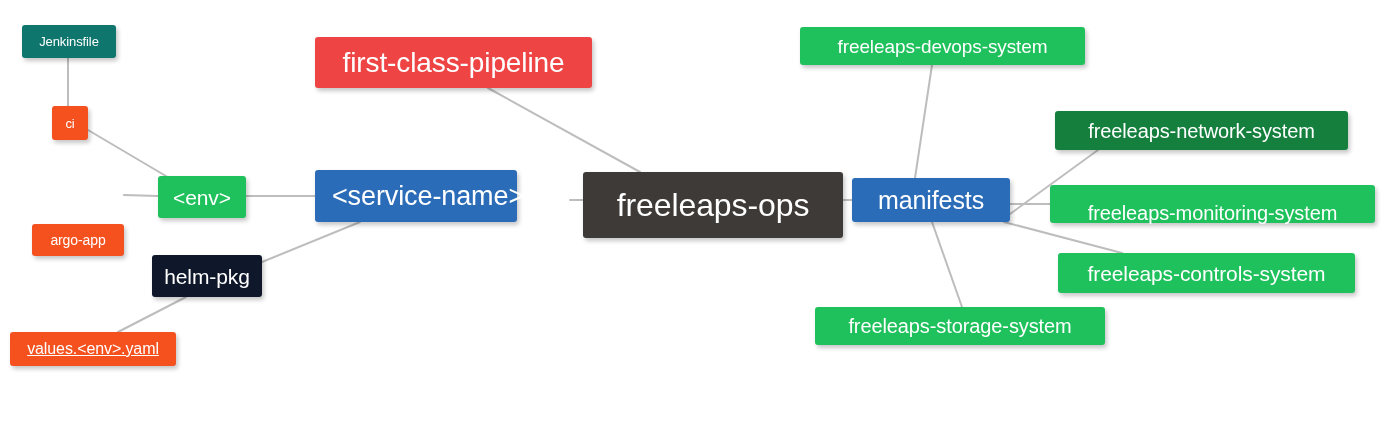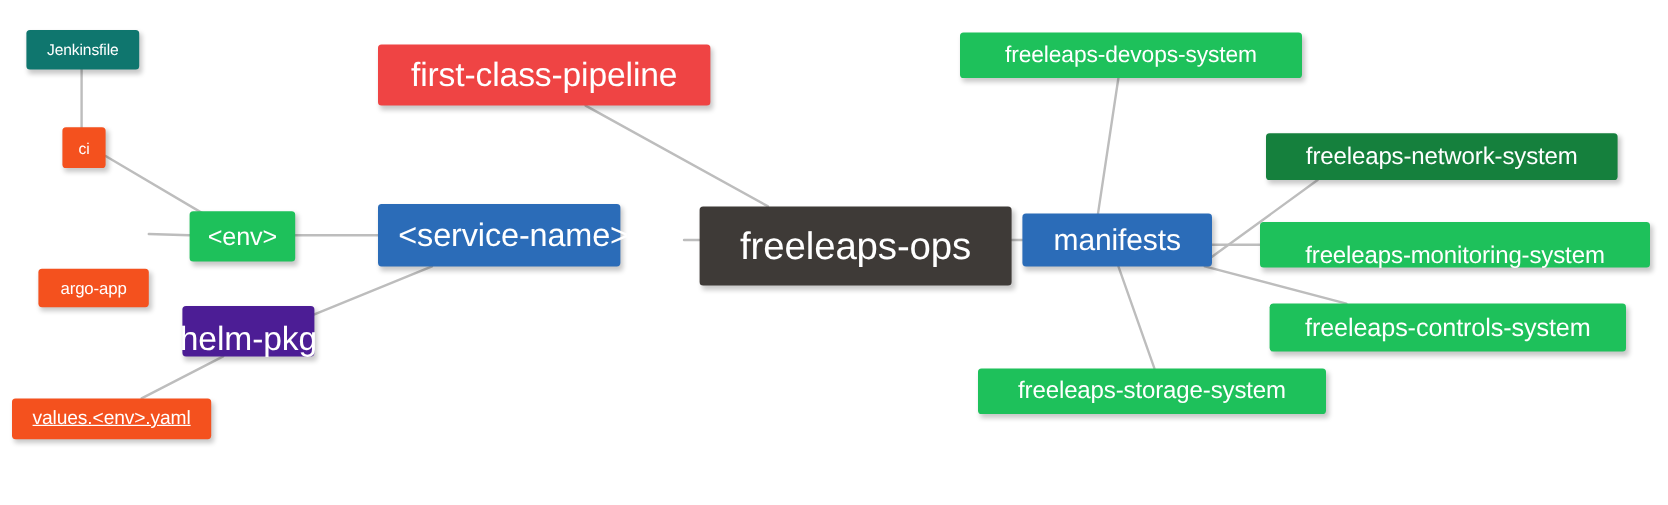--- a/index.html
+++ b/index.html
@@ -73,21 +73,21 @@
       </div>
       <div class="node" style="left: 52px; top: 106px; width: 36px; height: 34px; background: rgb(244, 81, 30); font-size: 13px; text-align: center;">
         <span class="node-label">ci</span>
       </div>
       <div class="node" style="left: 32px; top: 178px; width: 92px; height: 32px; background: rgb(244, 81, 30); font-size: 14px; margin-top: 46px;">
         <span class="node-label">argo-app</span>
       </div>
       <div class="node" style="left: 158px; top: 176px; width: 88px; height: 42px; background: rgb(30, 193, 91); font-size: 21px; text-align: right;">
         <span class="node-label">&lt;env&gt;</span>
       </div>
-      <div class="node" style="left: 152px; top: 255px; width: 110px; height: 42px; background: #4c1d95; font-size: 28px; align-items: flex-end;">
+      <div class="node" style="left: 152px; top: 255px; width: 110px; height: 42px; background: #0f172a; font-size: 21px;">
         <span class="node-label">helm-pkg</span>
       </div>
       <div class="node" style="left: 10px; top: 332px; width: 166px; height: 34px; background: rgb(244, 81, 30); font-size: 16px; text-decoration: underline;">
         <span class="node-label">values.&lt;env&gt;.yaml</span>
       </div>
       <div class="node" style="left: 315px; top: 37px; width: 277px; height: 51px; background: #ef4444; font-size: 28px;">
         <span class="node-label">first-class-pipeline</span>
       </div>
       <div class="node" style="left: 315px; top: 170px; width: 202px; height: 52px; background: rgb(43, 108, 184); font-size: 27px; padding-left: 24px;">
         <span class="node-label">&lt;service-name&gt;</span>

